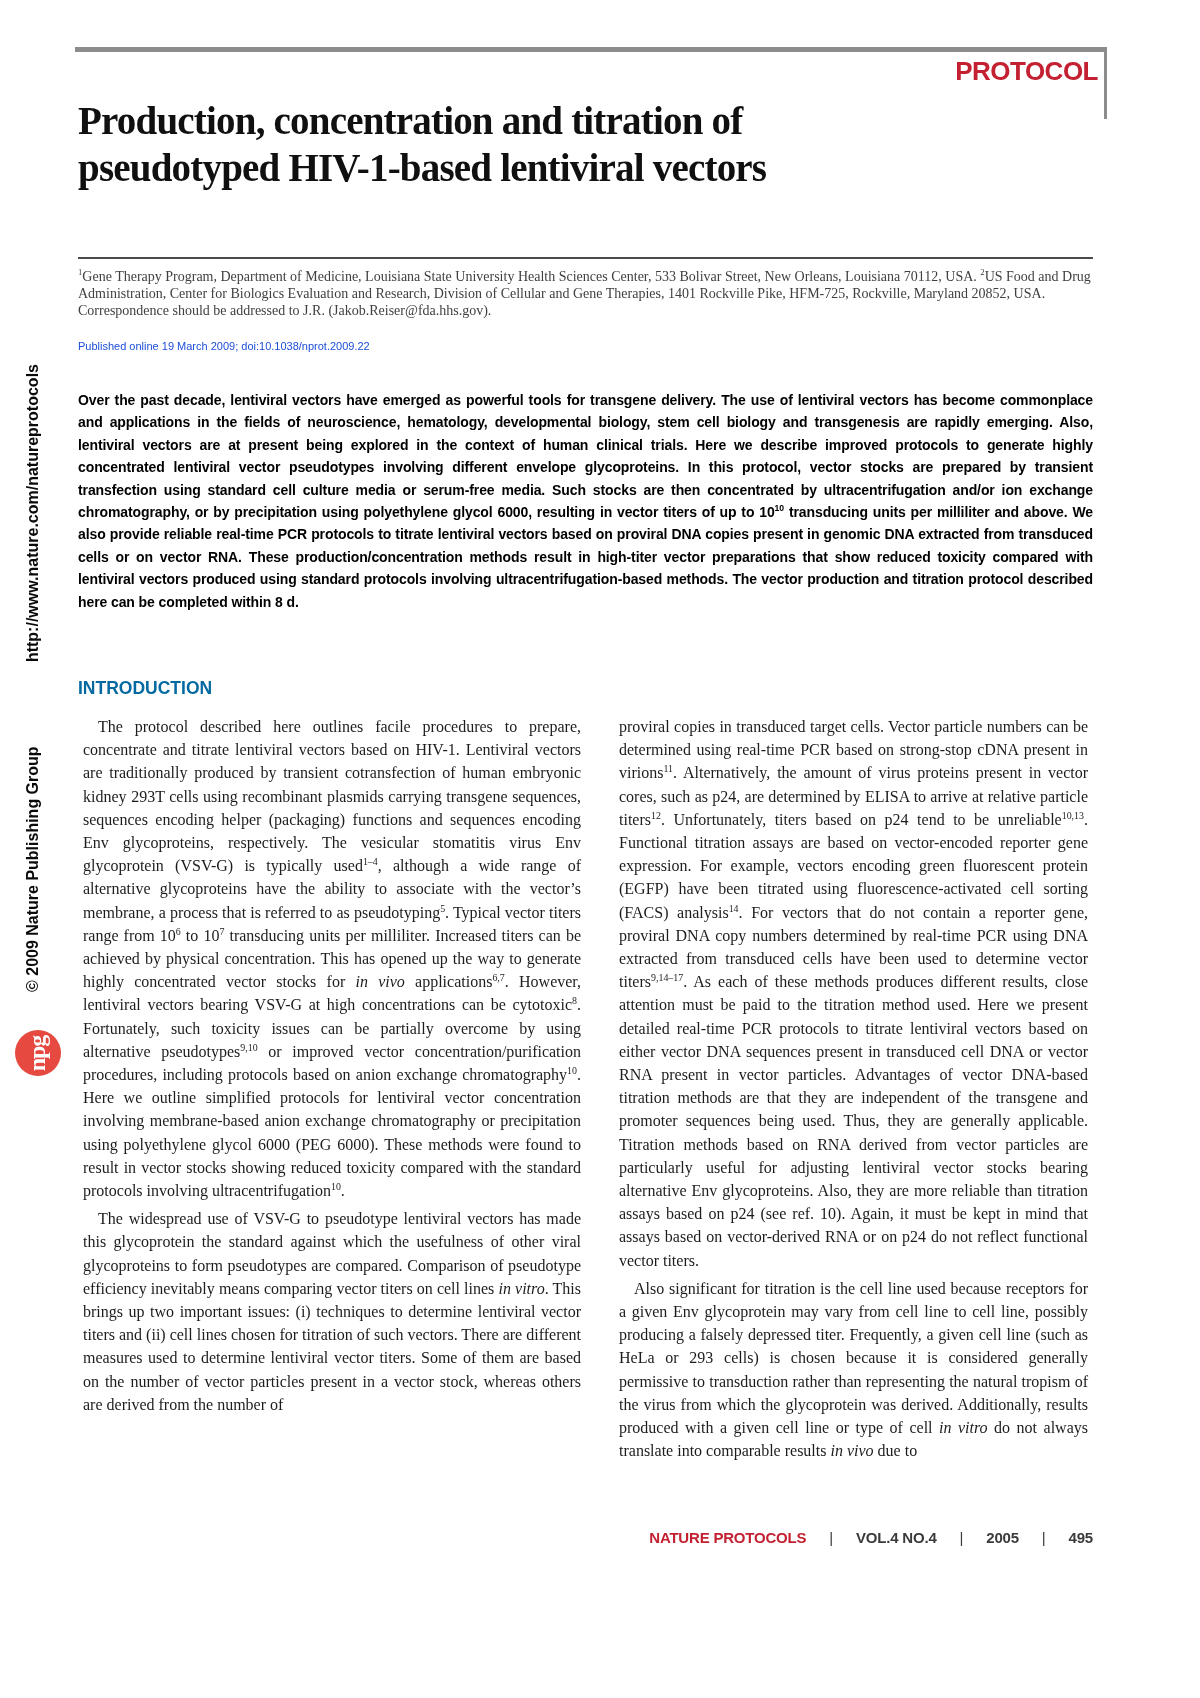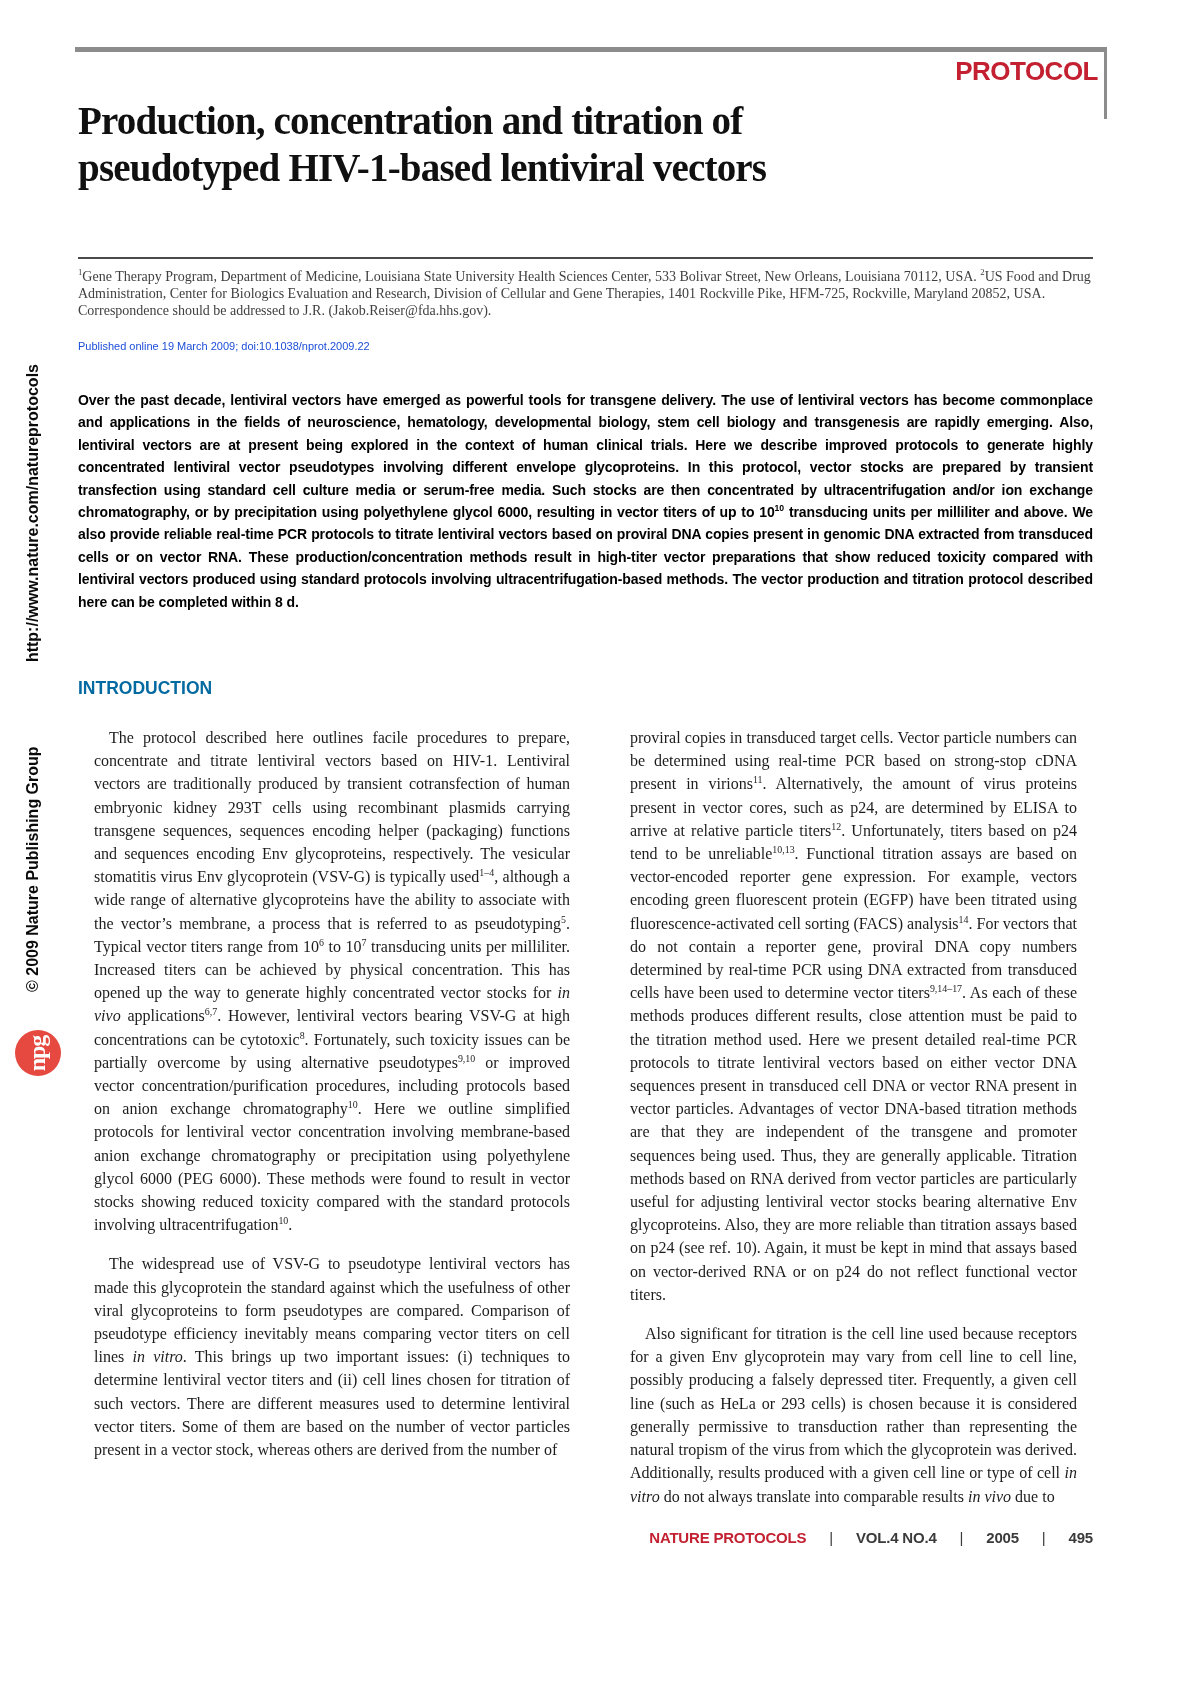--- a/index.html
+++ b/index.html
@@ -48,21 +48,21 @@
 
   .intro-heading {
     position:absolute; left:78px; top:678px; margin:0;
     font-family:"Liberation Sans", sans-serif; font-weight:700;
     font-size:17.5px; color:#0369a1;
   }
 
   .col { position:absolute; top:710px; font-size:16px; line-height:23.2px; text-align:justify; color:#1c1c1c; }
   .col-left  { left:78px;  width:508px; }
   .col-right { left:614px; width:479px; }
-  .col p { margin:16px; padding:0; }
+  .col p { margin:5px; padding:0; }
   .col p.indent { text-indent:15px; }
 
   .footer {
     position:absolute; top:1529px; right:107px;
     font-family:"Liberation Sans", sans-serif; font-weight:700; font-size:15px;
     color:#3a3a3a; display:flex; gap:23px; align-items:baseline; letter-spacing:-0.2px;
   }
   .footer .red { color:#c32031; }
   .footer .sep { font-weight:400; color:#3a3a3a; }
 

